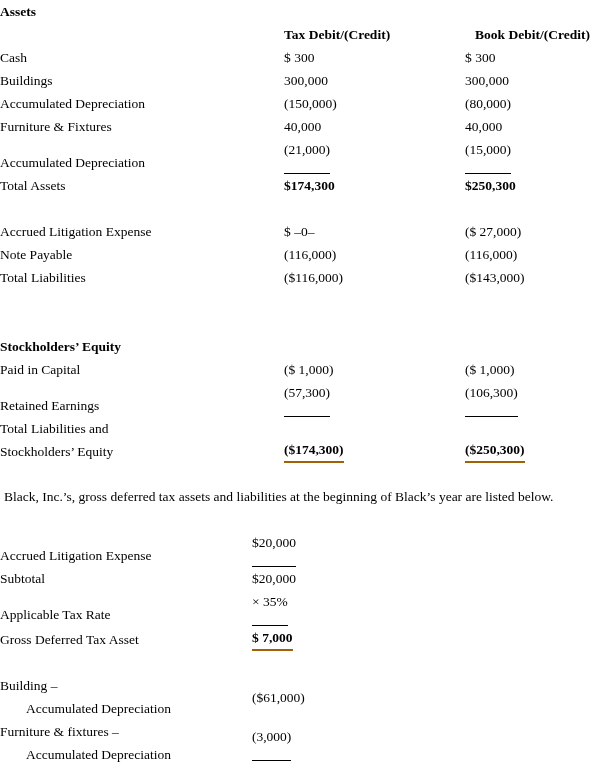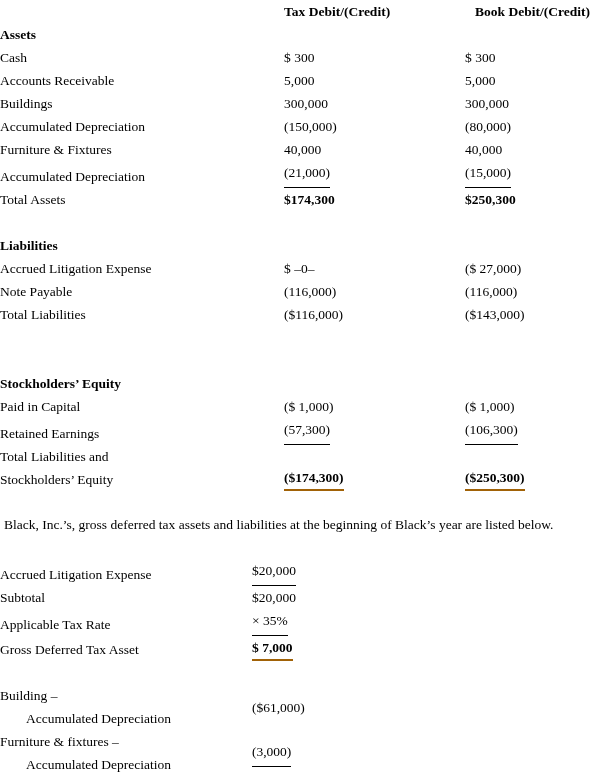--- a/index.html
+++ b/index.html
@@ -65,21 +65,21 @@
   .section-head {
     font-weight: bold;
   }
   .indent1 { padding-left: 12px; }
   .indent2 { padding-left: 26px; }
 
   
   .uline span.v {
     display: inline-block;
     border-bottom: 1px solid #000;
-    padding-bottom: 3px;
+    padding-bottom: 12px;
   }
   .tline span.v {
     display: inline-block;
     font-weight: bold;
     border-bottom: 2px solid #a16207;
     padding-bottom: 0px;
   }
 
   .spacer-row td { height: 23px; line-height: 23px; }
 
@@ -103,46 +103,40 @@
 
   <table class="sheet">
     <colgroup>
       <col class="col-label">
         <col class="col-tax">
         <col class="col-gap">
         <col class="col-book">
     </colgroup>
     <tbody>
       <tr>
+        <td class="lbl section-head">Assets</td>
+        <td class="num"></td>
+          <td></td>
+        <td class="num"></td>
+      </tr>
+
+      <tr>
         <td class="lbl"></td>
         <td class="hdr" colspan="1">Tax Debit/(Credit)</td>
         <td></td>
         <td class="hdr">Book Debit/(Credit)</td>
       </tr>
 
       <tr>
-        <td class="lbl section-head">Assets</td>
-        <td class="num"></td>
-          <td></td>
-        <td class="num"></td>
-      </tr>
-
-      <tr>
         <td class="lbl">Cash</td>
         <td class="num">$ 300</td>
           <td></td>
         <td class="num">$ 300</td>
       </tr>
       <tr>
-        <td class="lbl">Accounts Receivable</td>
-        <td class="num">5,000</td>
-          <td></td>
-        <td class="num">5,000</td>
-      </tr>
-      <tr>
         <td class="lbl">Buildings</td>
         <td class="num">300,000</td>
           <td></td>
         <td class="num">300,000</td>
       </tr>
       <tr>
         <td class="lbl indent1">Accumulated Depreciation</td>
         <td class="num">(150,000)</td>
           <td></td>
         <td class="num">(80,000)</td>
@@ -163,26 +157,20 @@
         <td class="lbl">Total Assets</td>
         <td class="num bold">$174,300</td>
           <td></td>
         <td class="num bold">$250,300</td>
       </tr>
 
       <tr class="spacer-row">
           <td colspan="4"></td>
         </tr>
 
-      <tr>
-        <td class="lbl section-head">Liabilities</td>
-        <td class="num"></td>
-          <td></td>
-        <td class="num"></td>
-      </tr>
       <tr>
         <td class="lbl">Accrued Litigation Expense</td>
         <td class="num">$ –0–</td>
           <td></td>
         <td class="num">($ 27,000)</td>
       </tr>
       <tr>
         <td class="lbl">Note Payable</td>
         <td class="num">(116,000)</td>
           <td></td>

